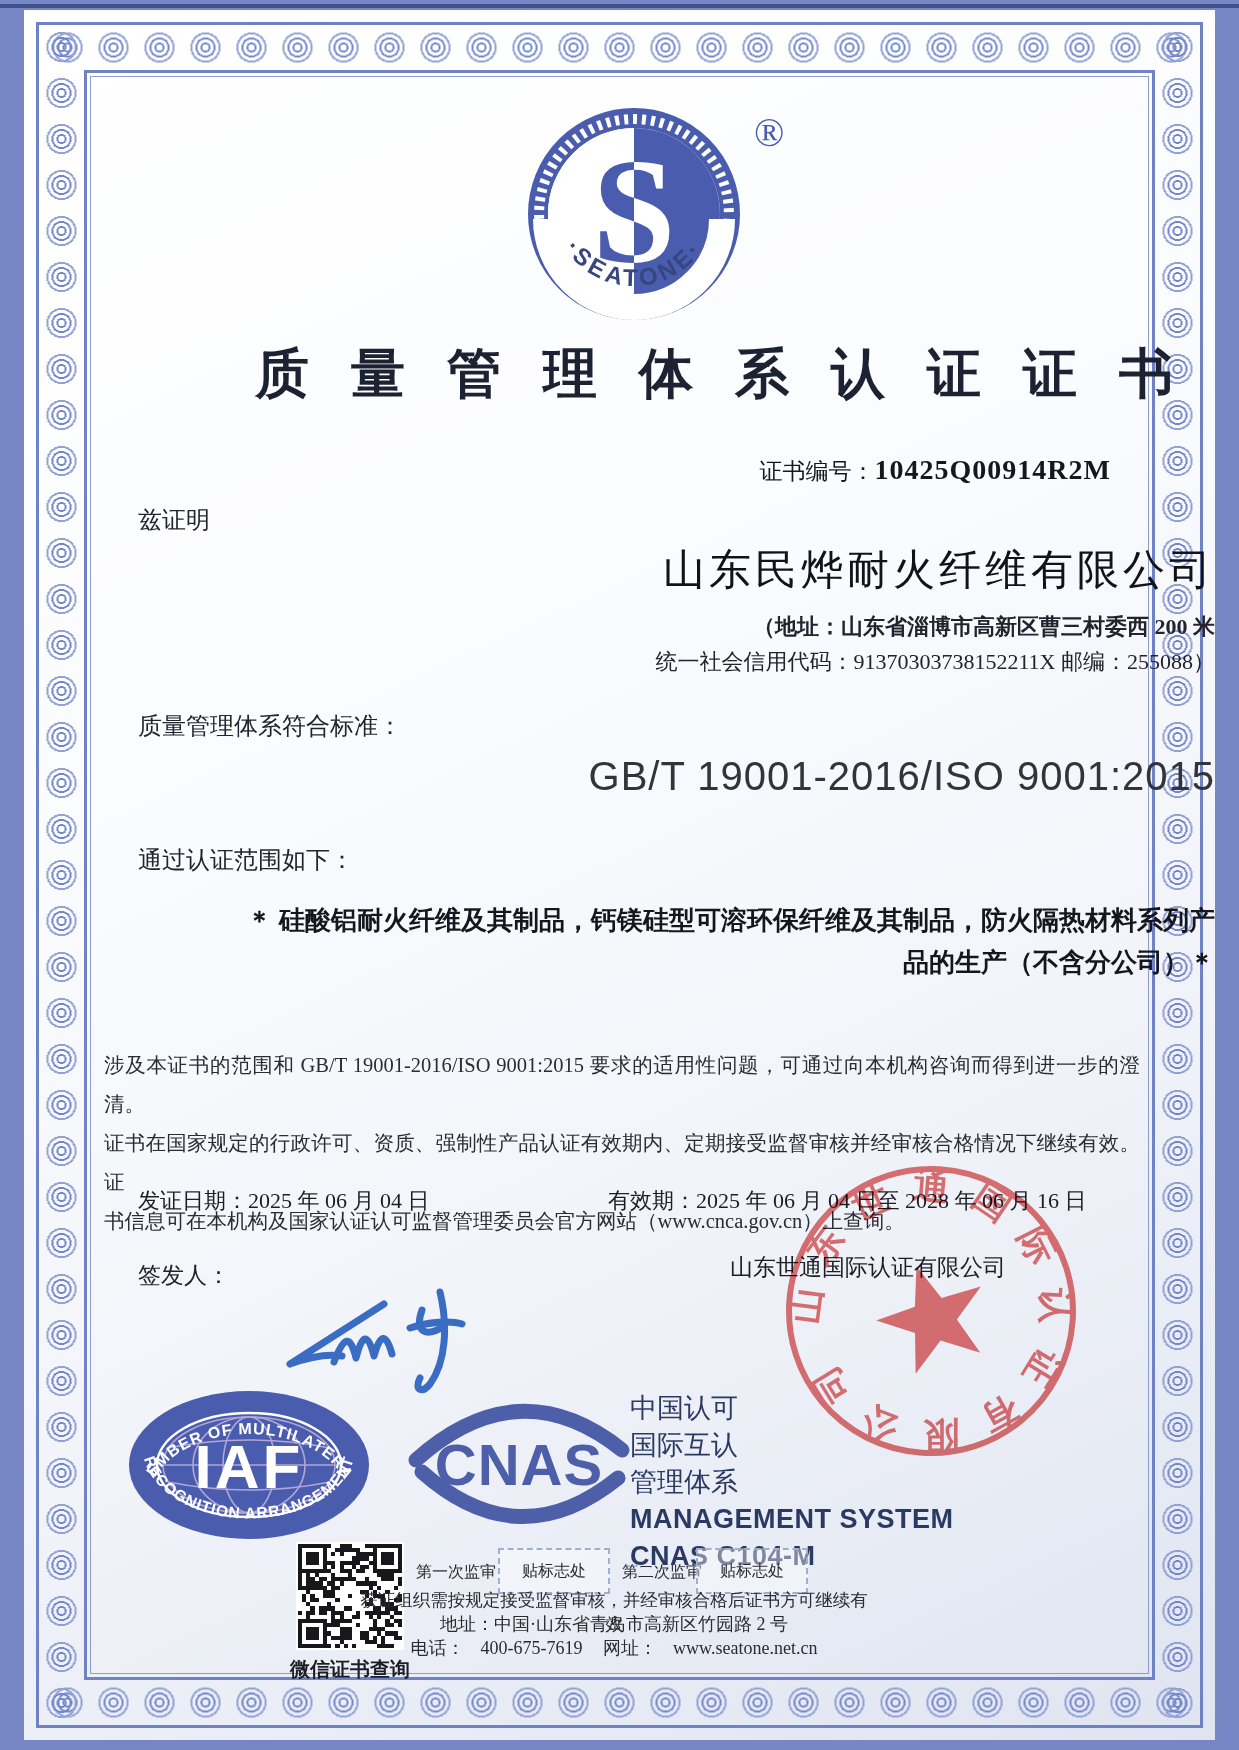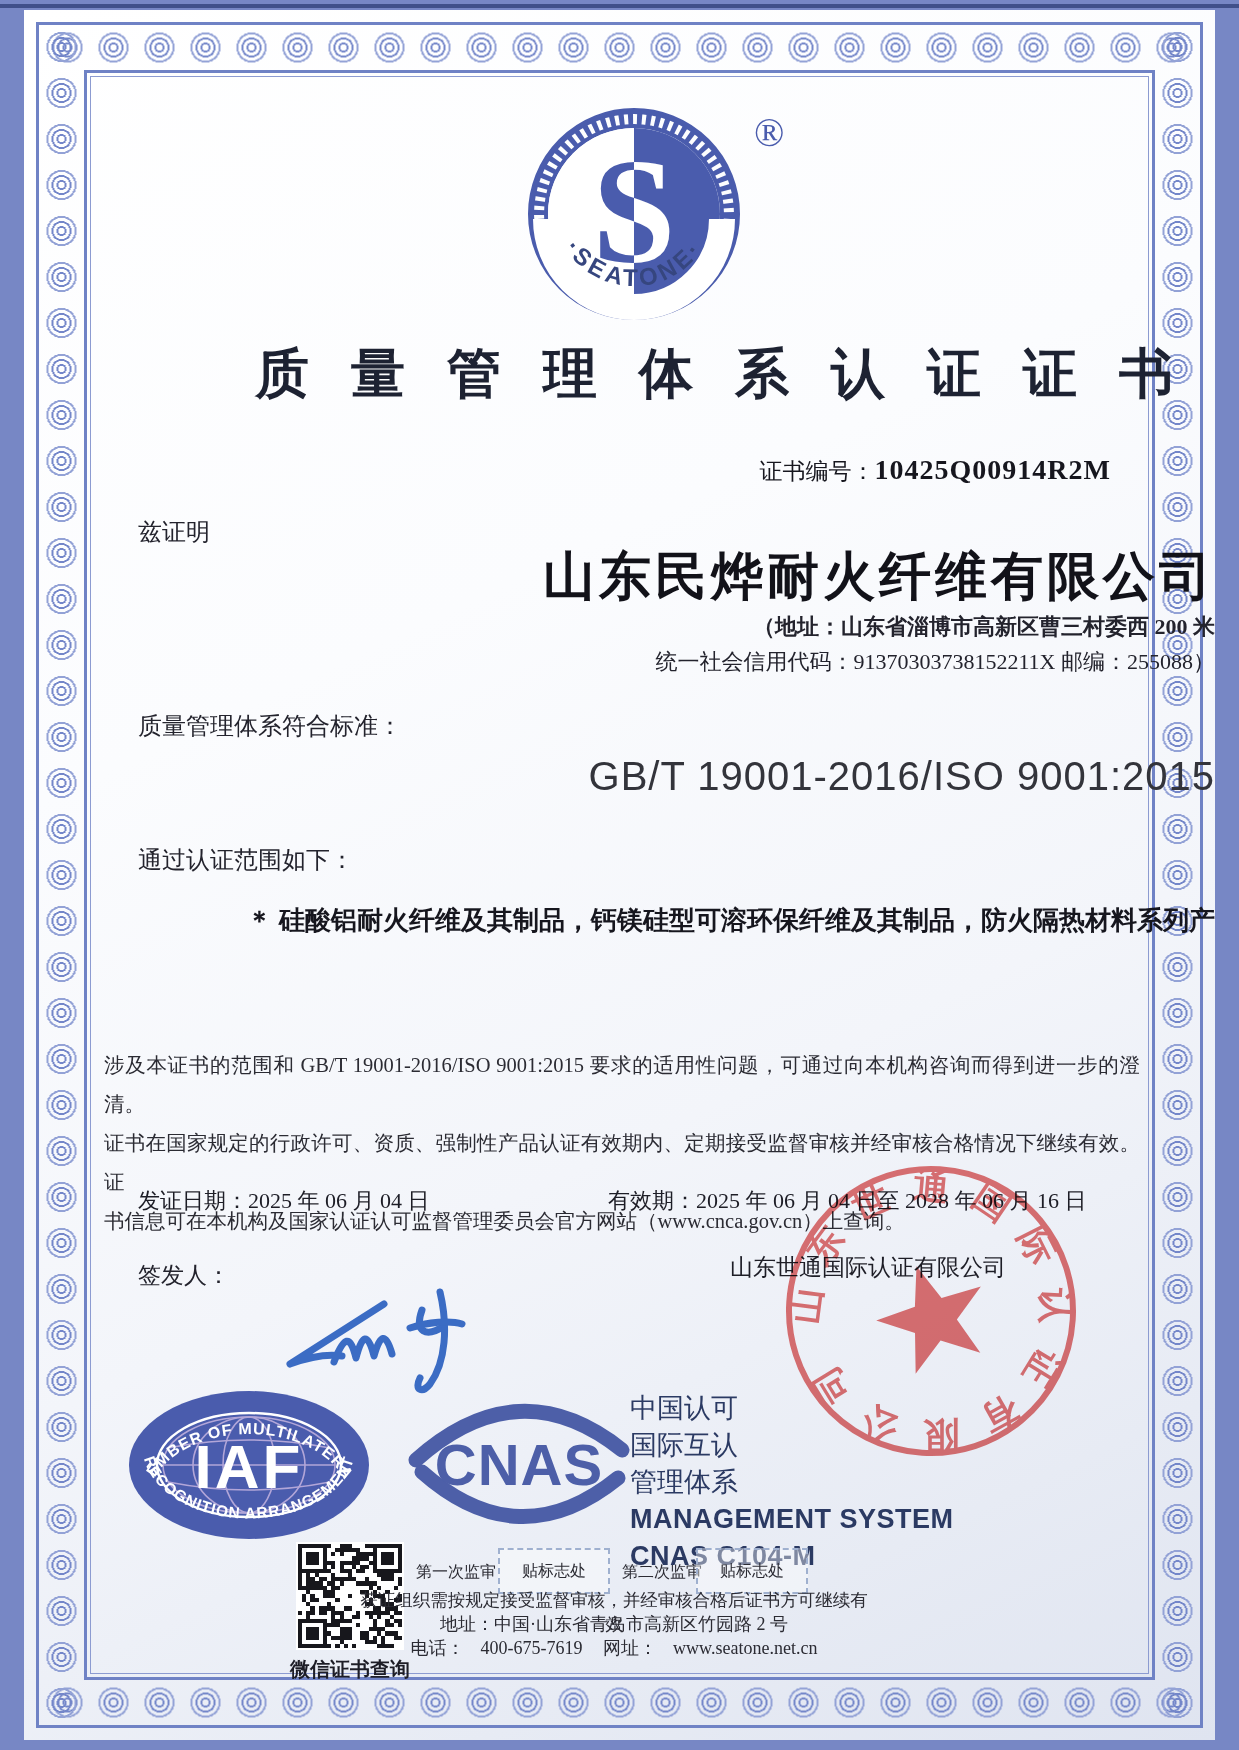--- a/index.html
+++ b/index.html
@@ -46,22 +46,22 @@
   .band-left{top:17px;bottom:17px;left:17px;width:41px;}
   .band-right{top:17px;bottom:17px;right:17px;width:41px;}
 
   .title{
     top:328px;font-size:54px;font-weight:bold;color:#1d2232;
     letter-spacing:42px;text-indent:42px;white-space:nowrap;
   }
   .certno-row{top:444px;right:104px;text-align:right;color:#16161e;}
   .certno-label{font-size:23px;}
   .certno-value{font-size:28px;font-weight:bold;letter-spacing:1px;}
-  .certify{left:114px;top:494px;font-size:24px;color:#23232d;margin-top:12px;}
-  .company{top:532px;font-size:52px;font-weight:bold;color:#121219;letter-spacing:4px;}
+  .certify{left:114px;top:494px;font-size:24px;color:#23232d;}
+  .company{top:532px;font-size:42px;font-weight:normal;color:#121219;letter-spacing:4px;}
   .addr1{top:602px;font-size:22px;color:#23232d;font-weight:bold;}
   .addr2{top:637px;font-size:22px;color:#23232d;}
   .stdlabel{left:114px;top:700px;font-size:24px;color:#23232d;}
   .stdvalue{top:744px;font-size:40px;color:#33343b;letter-spacing:1px;}
   .scopelabel{left:114px;top:834px;font-size:24px;color:#23232d;}
   .scope{top:890px;font-size:26px;font-weight:bold;color:#16161e;line-height:42px;}
   .notes{left:80px;width:1036px;top:1036px;font-size:20.5px;color:#2b2b33;line-height:39px;text-align:justify;}
   .dateleft{left:114px;top:1176px;font-size:22px;color:#1d1d26;}
   .dateright{left:584px;top:1176px;font-size:22px;color:#1d1d26;}
   .signer{left:114px;top:1250px;font-size:23px;color:#23232d;}
@@ -149,20 +149,21 @@
   <div class="abs center company">山东民烨耐火纤维有限公司</div>
   <div class="abs center addr1">（地址：山东省淄博市高新区曹三村委西 200 米</div>
   <div class="abs center addr2">统一社会信用代码：91370303738152211X 邮编：255088）</div>
 
   <div class="abs stdlabel">质量管理体系符合标准：</div>
   <div class="abs center stdvalue sans">GB/T 19001-2016/ISO 9001:2015</div>
 
   <div class="abs scopelabel">通过认证范围如下：</div>
   <div class="abs center scope">
     <div>＊ 硅酸铝耐火纤维及其制品，钙镁硅型可溶环保纤维及其制品，防火隔热材料系列产</div>
+    <div>品的生产（不含分公司）＊</div>
   </div>
 
   <div class="abs notes">
     <div>涉及本证书的范围和 GB/T 19001-2016/ISO 9001:2015 要求的适用性问题，可通过向本机构咨询而得到进一步的澄清。</div>
     <div>证书在国家规定的行政许可、资质、强制性产品认证有效期内、定期接受监督审核并经审核合格情况下继续有效。证</div>
     <div>书信息可在本机构及国家认证认可监督管理委员会官方网站（www.cnca.gov.cn）上查询。</div>
   </div>
 
   <div class="abs dateleft">
     <span>发证日期：</span><span>2025 年 06 月 04 日</span>

